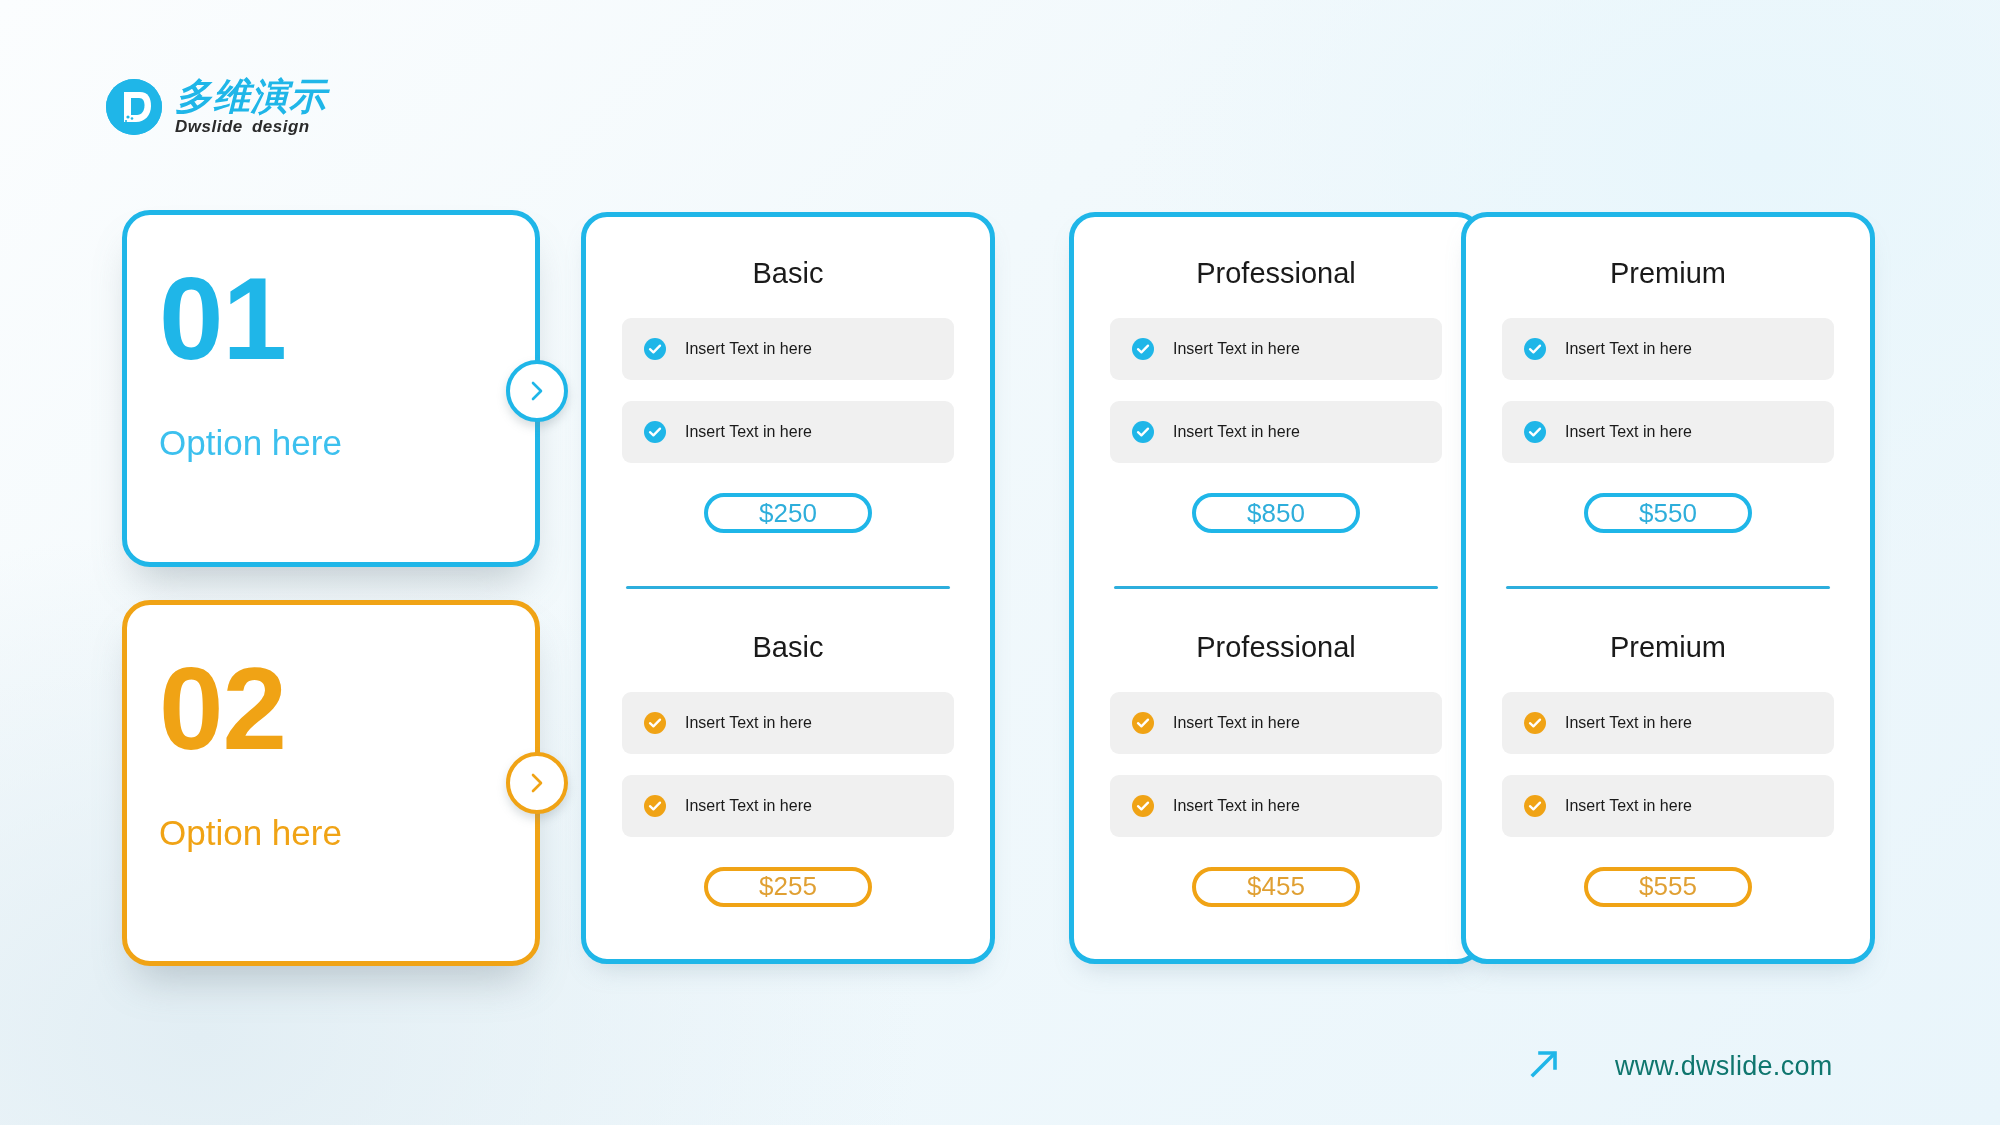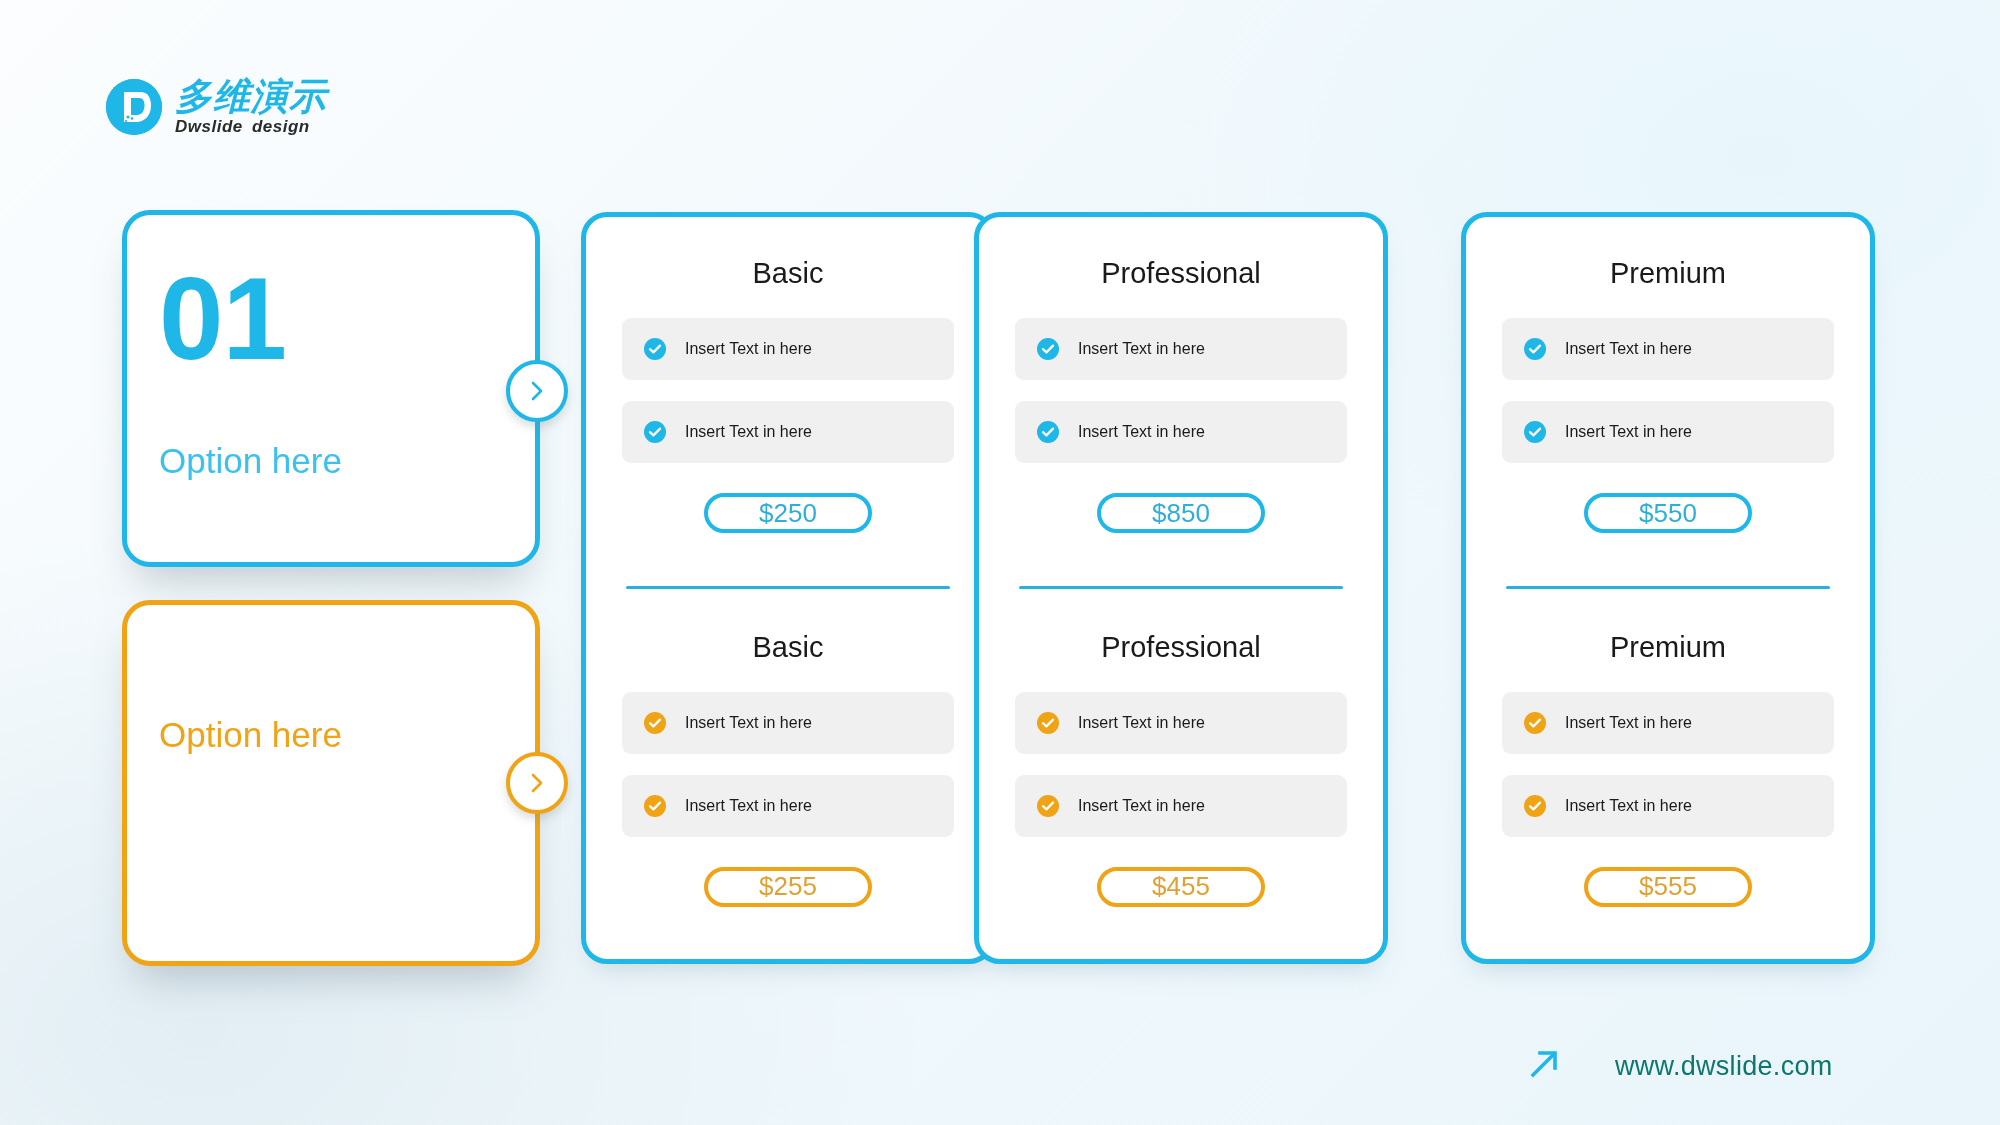--- a/index.html
+++ b/index.html
@@ -81,21 +81,21 @@
     font-size: 116px;
     font-weight: 700;
     line-height: 1;
     letter-spacing: -1px;
   }
   .option-card.cyan .option-number { color: #1fb6e8; }
   .option-card.orange .option-number { color: #f0a315; }
   .option-label {
     font-size: 35px;
     font-weight: 400;
-    margin-top: 64px;
+    margin-top: 46px;
   }
   .option-card.cyan .option-label { color: #3cc0ee; }
   .option-card.orange .option-label { color: #f0a315; }
 
   
   .arrow-circle {
     position: absolute;
     width: 62px;
     height: 62px;
     border-radius: 50%;
@@ -124,21 +124,21 @@
     width: 414px;
     height: 752px;
     border-radius: 26px;
     background: #ffffff;
     border: 5px solid #1fb6e8;
     display: flex;
     flex-direction: column;
     box-shadow: 0 14px 26px -12px rgba(120,150,165,0.35);
   }
   .price-card.c1 { left: 581px; }
-  .price-card.c2 { left: 974px; }
+  .price-card.c2 { left: 1069px; }
   .price-card.c3 { left: 1461px; }
 
   .plan-half {
     flex: 1;
     display: flex;
     flex-direction: column;
     align-items: center;
     padding: 0 36px;
   }
   .plan-half.top { padding-top: 40px; }
@@ -238,20 +238,21 @@
 </div>
 <div class="arrow-circle cyan">
   <span>
     <svg width="20" height="24" viewBox="0 0 20 24" xmlns="http://www.w3.org/2000/svg">
       <path d="M6 4 L14 12 L6 20" stroke="#1fb6e8" stroke-width="2.6" fill="none" stroke-linecap="round" stroke-linejoin="round"></path>
     </svg>
   </span>
 </div>
 
 <div class="option-card orange">
+  <div class="option-number">02</div>
   <div class="option-label">Option here</div>
 </div>
 <div class="arrow-circle orange">
   <span>
     <svg width="20" height="24" viewBox="0 0 20 24" xmlns="http://www.w3.org/2000/svg">
       <path d="M6 4 L14 12 L6 20" stroke="#f0a315" stroke-width="2.6" fill="none" stroke-linecap="round" stroke-linejoin="round"></path>
     </svg>
   </span>
 </div>
 

